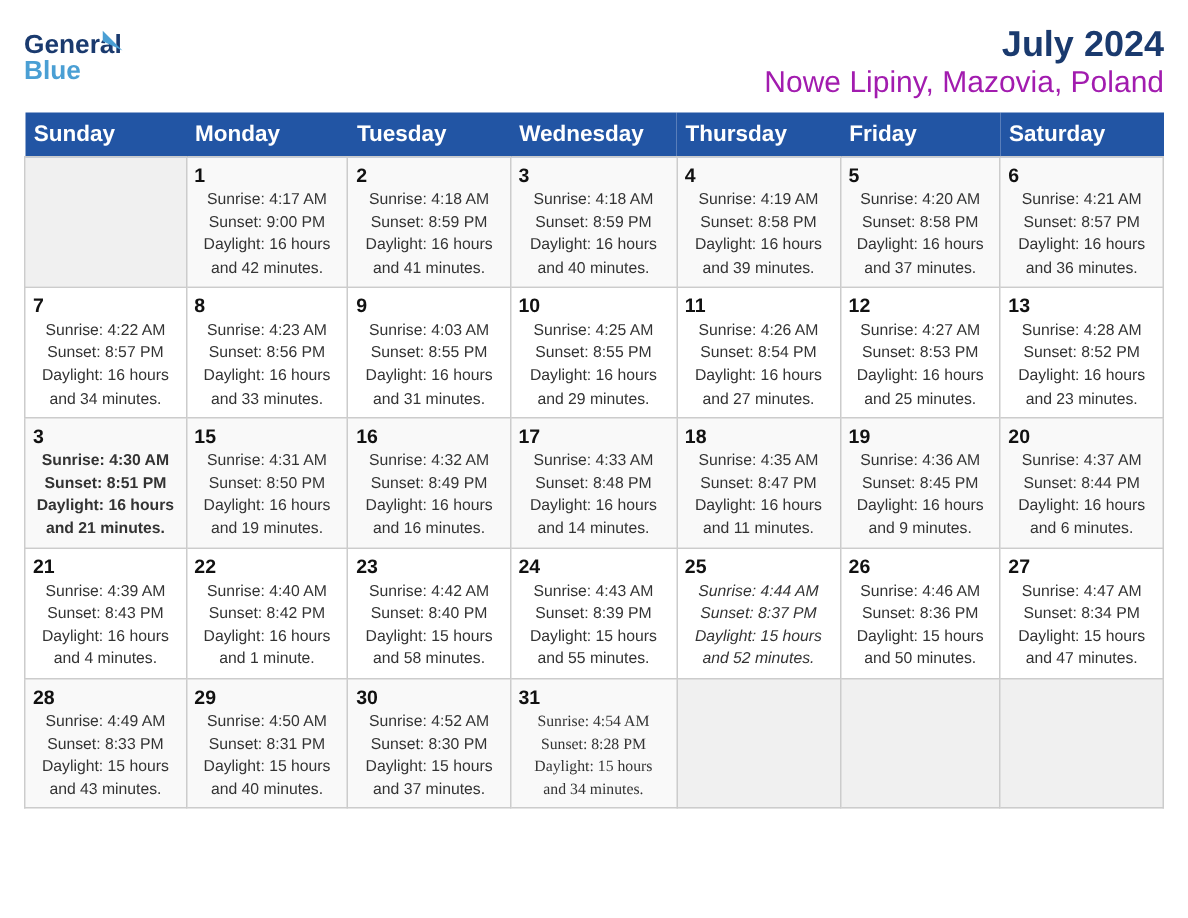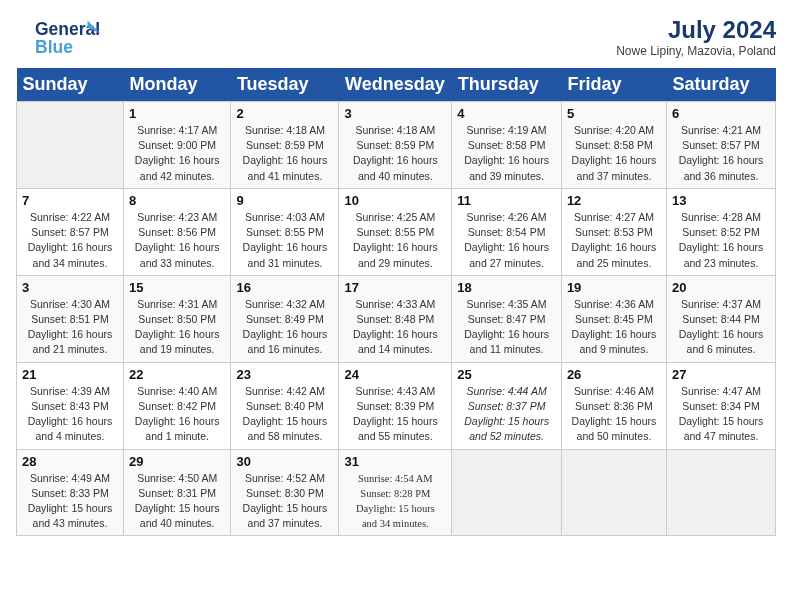--- a/index.html
+++ b/index.html
@@ -13,21 +13,20 @@
     .header {
       display: flex;
       justify-content: space-between;
       align-items: flex-start;
       margin-bottom: 8px;
     }
     .logo {
       display: flex;
       align-items: center;
       gap: 4px;
-      margin-left: 19px;
     }
     .logo-text {
       display: flex;
       flex-direction: column;
       font-size: 13px;
       font-weight: bold;
       color: #1a3a6e;
       line-height: 1.2;
     }
     .logo-icon {
@@ -36,34 +35,34 @@
     }
     .title-block {
       text-align: right;
     }
     .month-title {
       font-size: 24px;
       font-weight: bold;
       color: #1a3a6e;
     }
     .location-title {
-      font-size: 12px;
-      color: #404040;
+      font-size: 20px;
+      color: #a21caf;
     }
     table {
       width: 100%;
       border-collapse: collapse;
       font-size: 11px;
     }
     thead tr th {
       background-color: #2255a4;
       color: #fff;
       text-align: left;
       padding: 6px 6px;
-      font-size: 18px;
+      font-size: 15px;
       font-weight: bold;
     }
     tbody tr td {
       border: 1px solid #ccc;
       vertical-align: top;
       padding: 4px 5px;
       width: 113px;
       min-height: 70px;
     }
     .day-num {
@@ -213,21 +212,21 @@
           <span class="day-num">13</span>
           <div class="cell-info" style="white-space: pre-line;">Sunrise: 4:28 AM
 Sunset: 8:52 PM
 Daylight: 16 hours
 and 23 minutes.</div>
         </td>
       </tr>
       <tr>
         <td>
           <span class="day-num">3</span>
-          <div class="cell-info" style="white-space: pre-line;">Sunrise: 4:30 AM
+          <div class="cell-info" style="white-space: pre-line; font-weight: bold;">Sunrise: 4:30 AM
 Sunset: 8:51 PM
 Daylight: 16 hours
 and 21 minutes.</div>
         </td>
         <td>
           <span class="day-num">15</span>
           <div class="cell-info" style="white-space: pre-line;">Sunrise: 4:31 AM
 Sunset: 8:50 PM
 Daylight: 16 hours
 and 19 minutes.</div>

